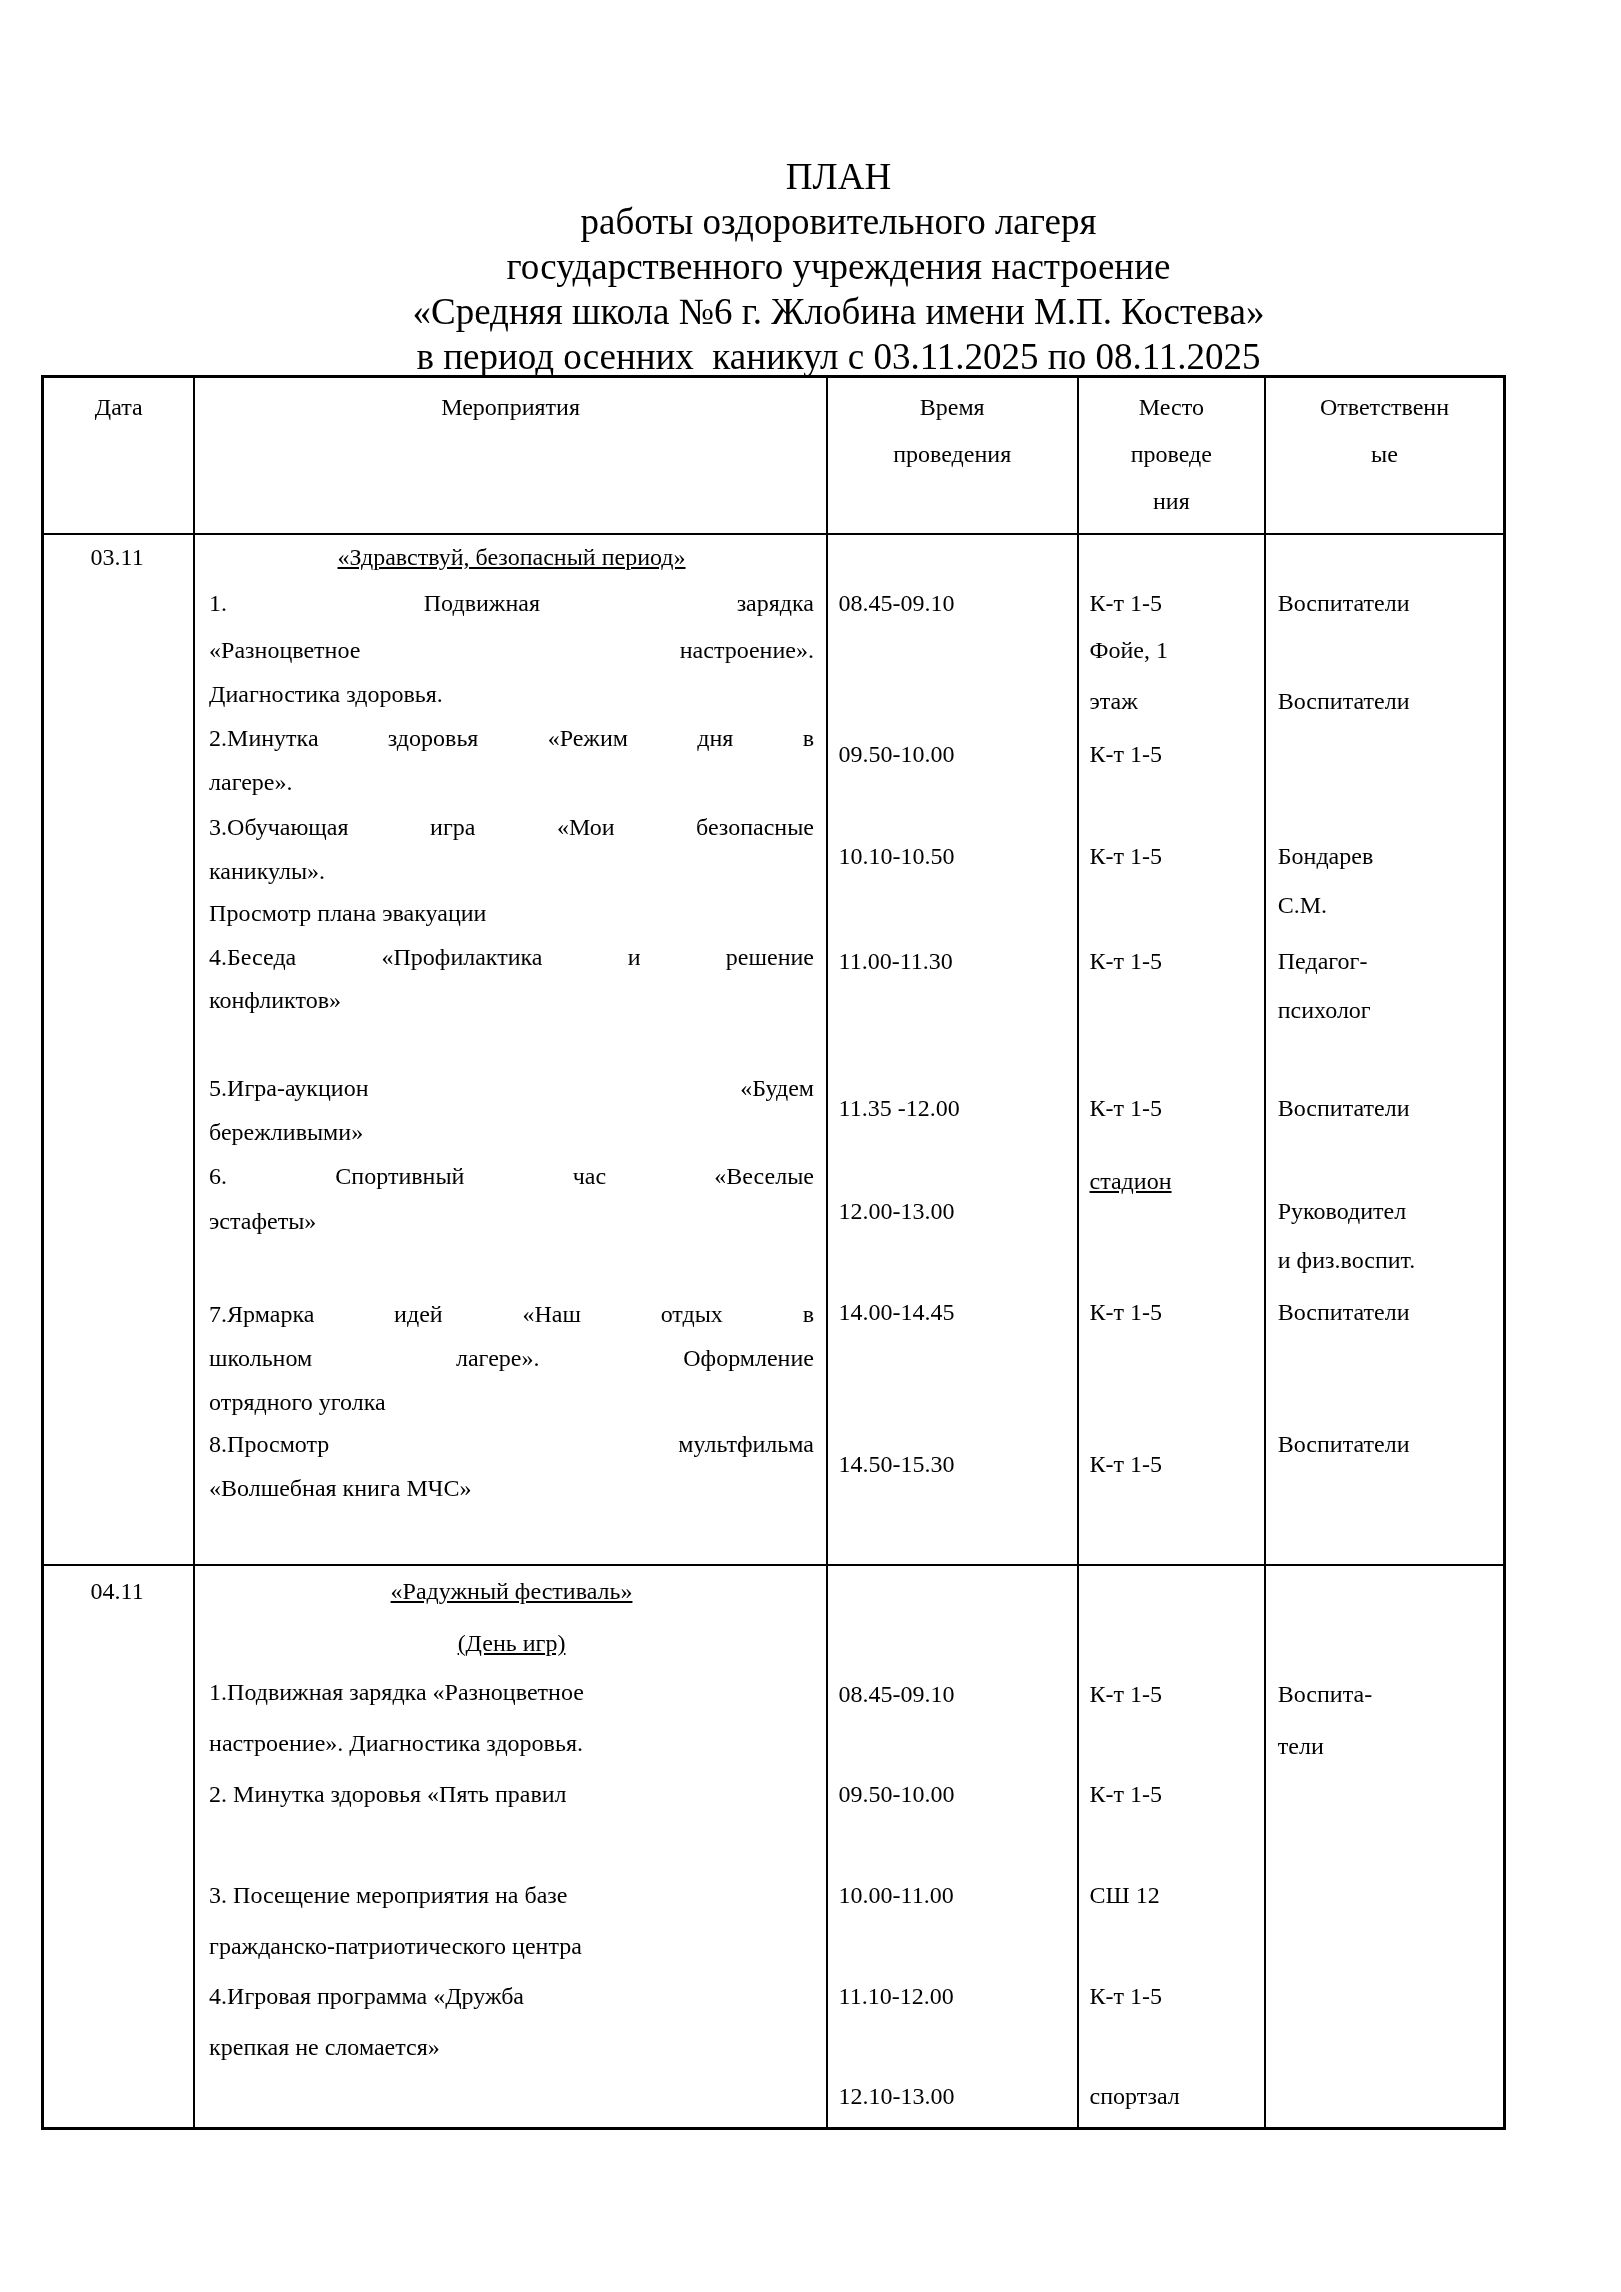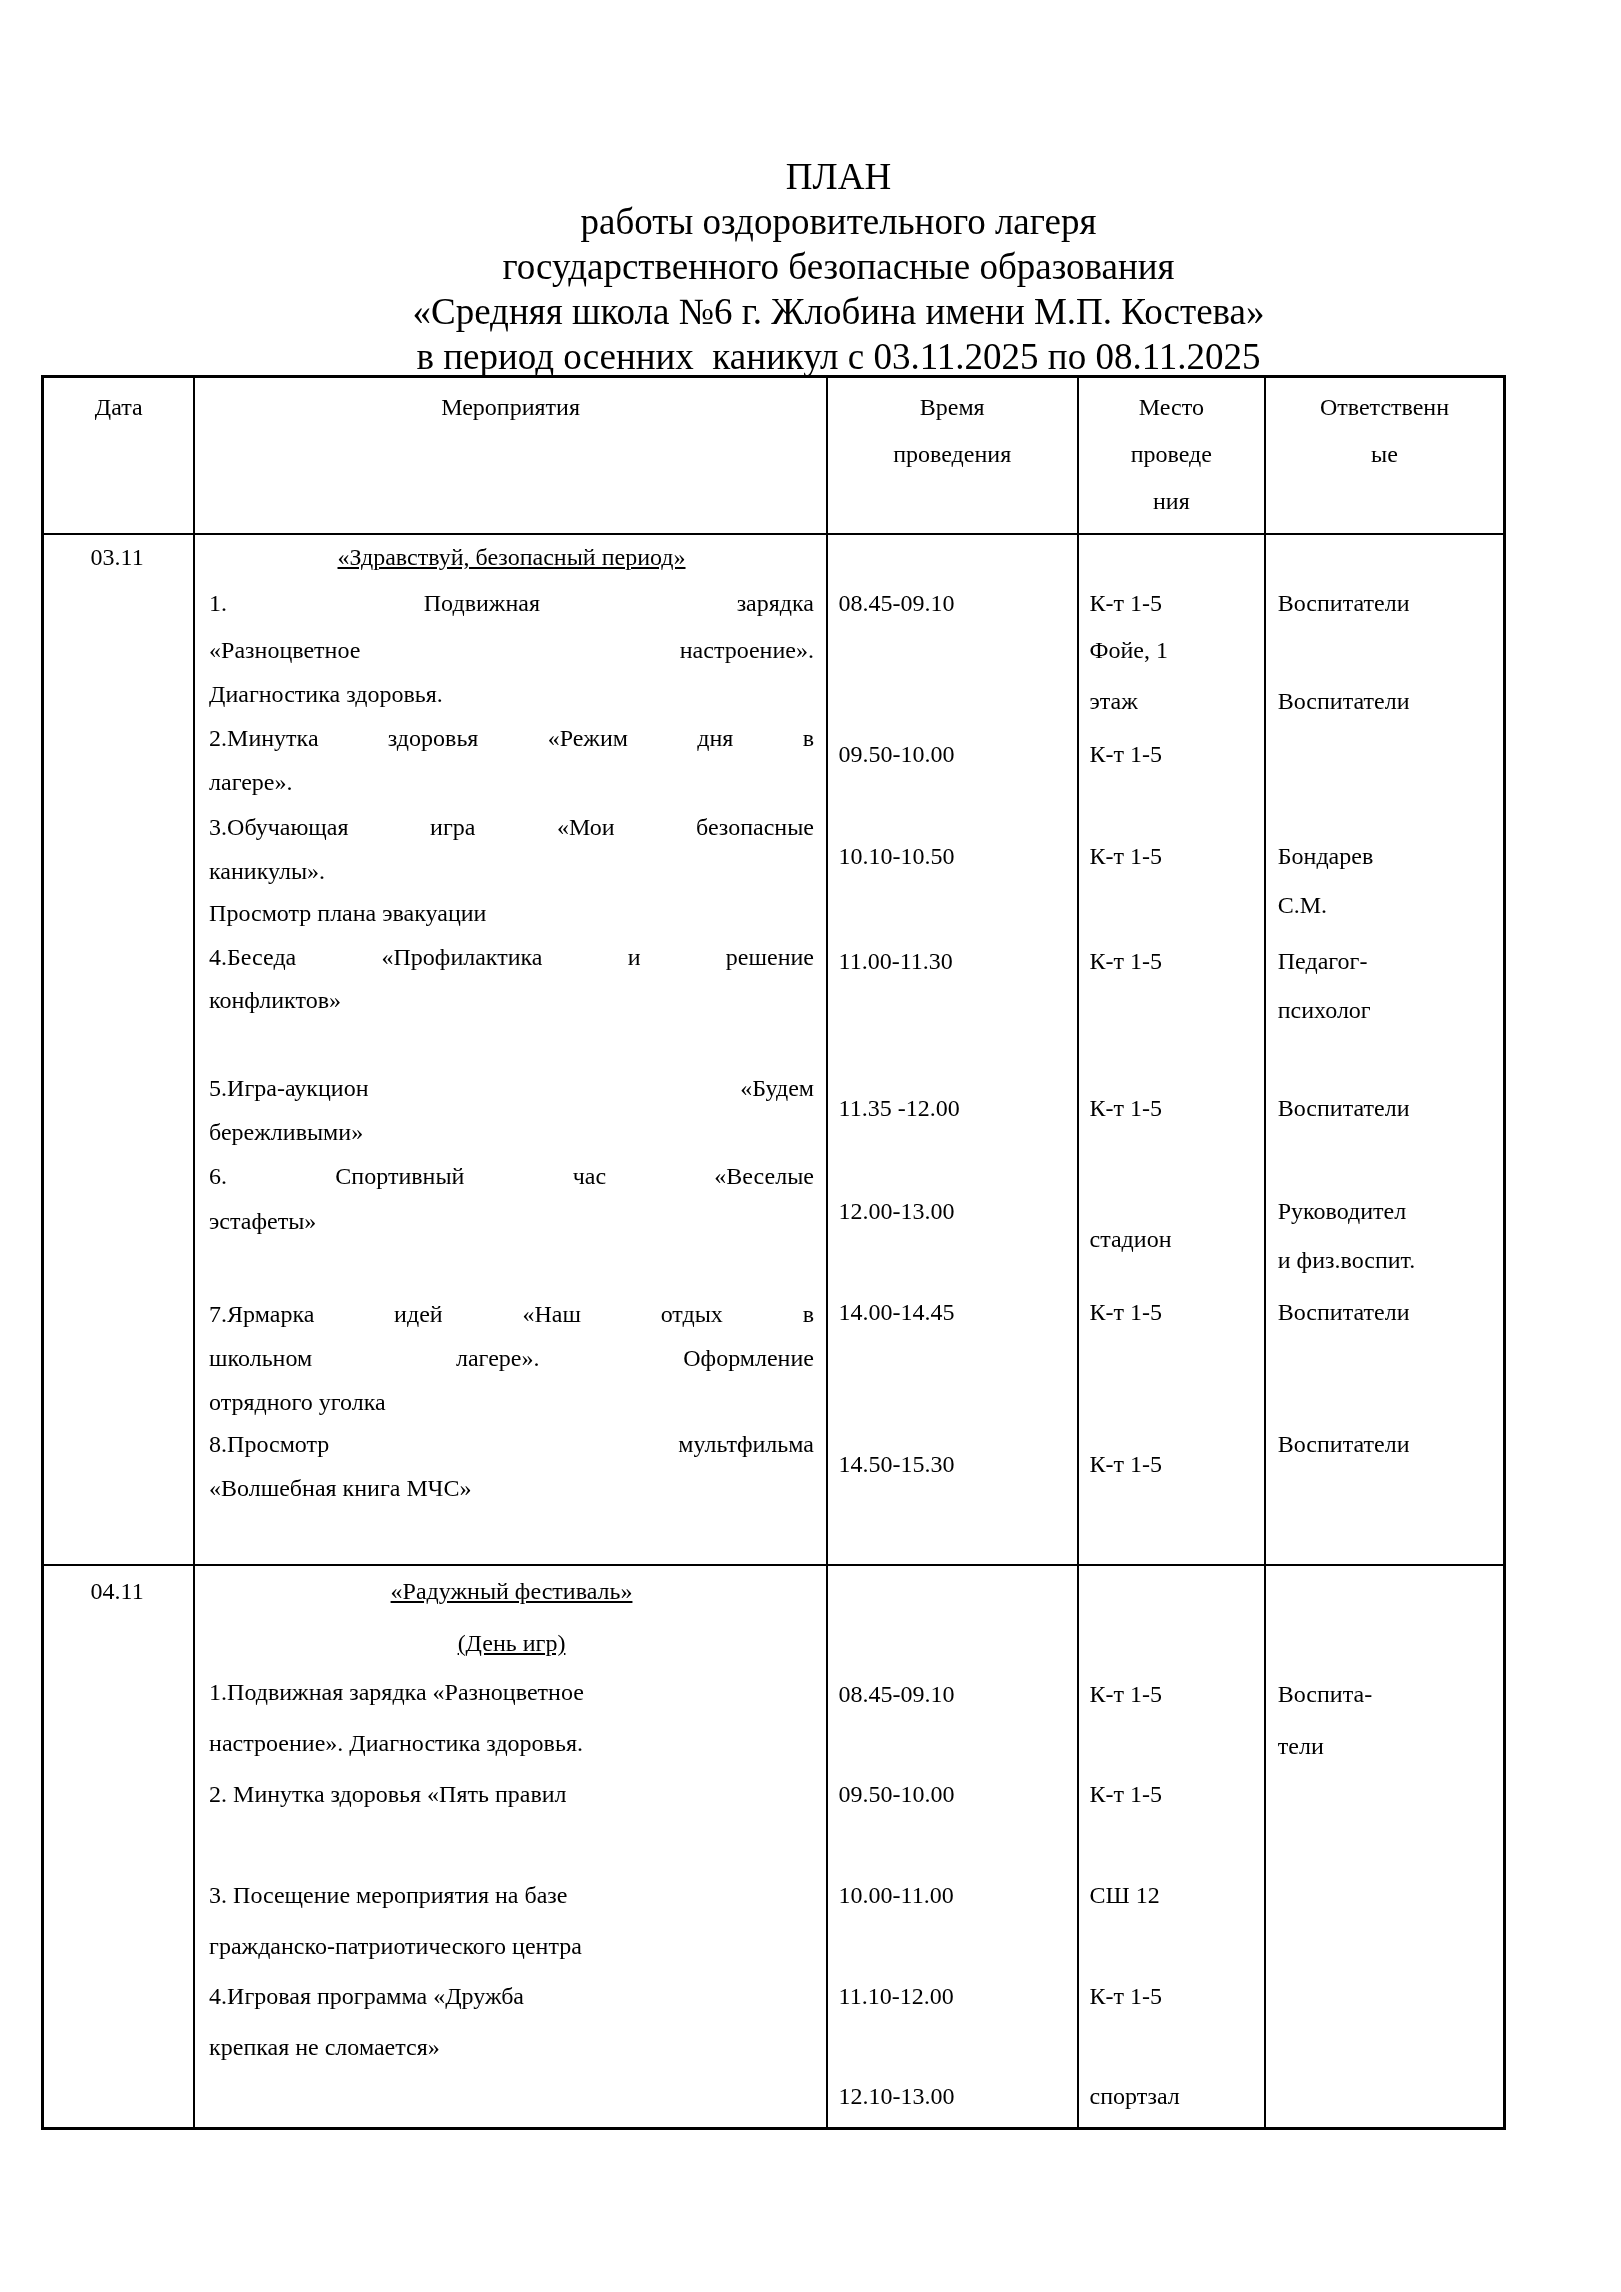--- a/index.html
+++ b/index.html
@@ -43,21 +43,21 @@
   .al-j{text-align:justify;text-align-last:justify;}
   .u{text-decoration:underline;}
 </style>
 </head>
 <body>
 
 <div class="page">
   <div class="title" id="title-block">
       <div class="tline">ПЛАН</div>
       <div class="tline">работы оздоровительного лагеря</div>
-      <div class="tline">государственного безопасные образования</div>
+      <div class="tline">государственного учреждения настроение</div>
       <div class="tline">«Средняя школа №6 г. Жлобина имени М.П. Костева»</div>
       <div class="tline">в период осенних  каникул с 03.11.2025 по 08.11.2025</div>
     </div>
   <div class="tbl" id="schedule-table">
       <div class="trow" style="height: 155px;">
         <div class="row-flex">
           <div class="cell header-cell c-date" style="width: 152px;">
             <div class="line al-c" style="top: 5.9px; height: 47px; line-height: 47px;">Дата</div>
           </div>
           <div class="cell header-cell c-events" style="width: 635px;">
@@ -116,21 +116,21 @@
             <div class="line al-l" style="top: 907px; height: 44px; line-height: 44px;">14.50-15.30</div>
           </div>
           <div class="cell c-place" style="width: 188px;">
             <div class="line al-l" style="top: 46px; height: 44px; line-height: 44px;">К-т 1-5</div>
             <div class="line al-l" style="top: 93px; height: 44px; line-height: 44px;">Фойе, 1</div>
             <div class="line al-l" style="top: 144px; height: 44px; line-height: 44px;">этаж</div>
             <div class="line al-l" style="top: 197px; height: 44px; line-height: 44px;">К-т 1-5</div>
             <div class="line al-l" style="top: 299px; height: 44px; line-height: 44px;">К-т 1-5</div>
             <div class="line al-l" style="top: 404px; height: 44px; line-height: 44px;">К-т 1-5</div>
             <div class="line al-l" style="top: 551px; height: 44px; line-height: 44px;">К-т 1-5</div>
-            <div class="line al-l" style="top: 682px; height: 44px; line-height: 44px;">стадион</div>
+            <div class="line al-l" style="top: 624px; height: 44px; line-height: 44px; text-decoration: underline;">стадион</div>
             <div class="line al-l" style="top: 755px; height: 44px; line-height: 44px;">К-т 1-5</div>
             <div class="line al-l" style="top: 907px; height: 44px; line-height: 44px;">К-т 1-5</div>
           </div>
           <div class="cell c-resp" style="width: 238px;">
             <div class="line al-l" style="top: 46px; height: 44px; line-height: 44px;">Воспитатели</div>
             <div class="line al-l" style="top: 144px; height: 44px; line-height: 44px;">Воспитатели</div>
             <div class="line al-l" style="top: 299px; height: 44px; line-height: 44px;">Бондарев</div>
             <div class="line al-l" style="top: 348px; height: 44px; line-height: 44px;">С.М.</div>
             <div class="line al-l" style="top: 404px; height: 44px; line-height: 44px;">Педагог-</div>
             <div class="line al-l" style="top: 453px; height: 44px; line-height: 44px;">психолог</div>

